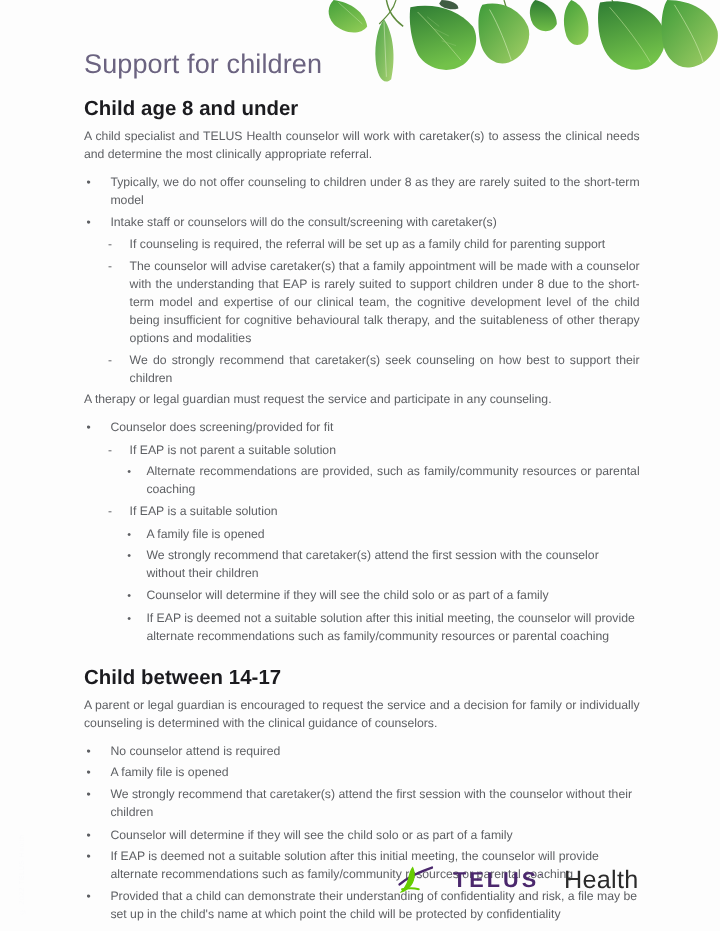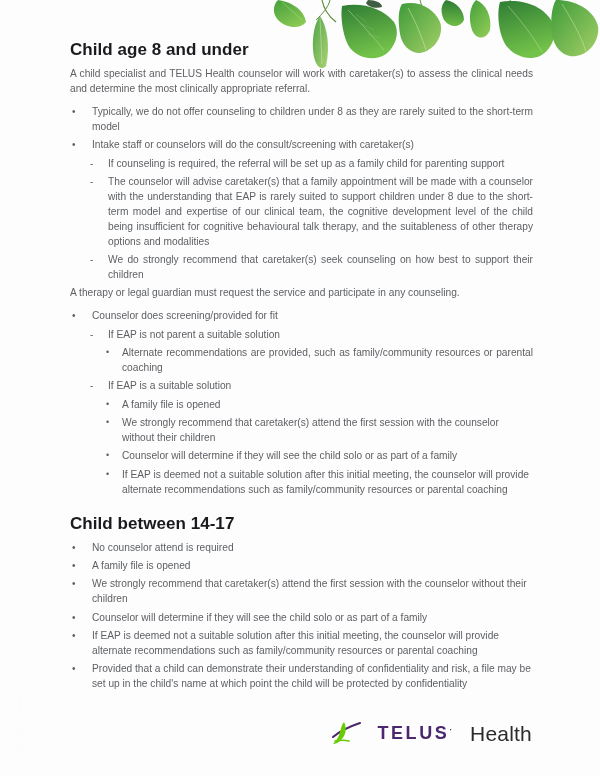--- a/index.html
+++ b/index.html
@@ -214,20 +214,21 @@
                C280 20, 282 6, 286 0 Z" fill="url(#lg3)"></path>
       <path d="M292 4 C302 20, 312 38, 316 52" stroke="#d6ecb6" stroke-width="0.8" opacity="0.6" fill="none"></path>
 
       <path d="M98 0 C106 0, 112 3, 112 7 C106 9, 98 7, 96 3 Z" fill="#1f3f22" opacity="0.85"></path>
     </svg>
   </div>
 
   <div class="left-watermark">© 2022 TELUS Health</div>
 
   <main class="content">
+    <h1 class="doc-title">Support for children</h1>
     <div id="sections-root">
         <h2 class="section-heading first">Child age 8 and under</h2>
         <p class="intro">A child specialist and TELUS Health counselor will work with caretaker(s) to assess the clinical needs and determine the most clinically appropriate referral.</p>
         <ul class="lvl1">
           <li class="l1">
             <span class="marker">•</span>
             <span class="txt just">Typically, we do not offer counseling to children under 8 as they are rarely suited to the short-term model</span>
           </li>
           <li class="l1">
             <span class="marker">•</span>
@@ -283,20 +284,21 @@
                 <span class="txt">Counselor will determine if they will see the child solo or as part of a family</span>
               </li>
               <li class="l3">
                 <span class="marker">•</span>
                 <span class="txt">If EAP is deemed not a suitable solution after this initial meeting, the counselor will provide alternate recommendations such as family/community resources or parental coaching</span>
               </li>
             </ul>
           </ul>
         </ul>
         <h2 class="section-heading">Child between 14-17</h2>
+        <p class="intro">A parent or legal guardian is encouraged to request the service and a decision for family or individually counseling is determined with the clinical guidance of counselors.</p>
         <ul class="lvl1">
           <li class="l1">
             <span class="marker">•</span>
             <span class="txt">No counselor attend is required</span>
           </li>
           <li class="l1">
             <span class="marker">•</span>
             <span class="txt">A family file is opened</span>
           </li>
           <li class="l1">

